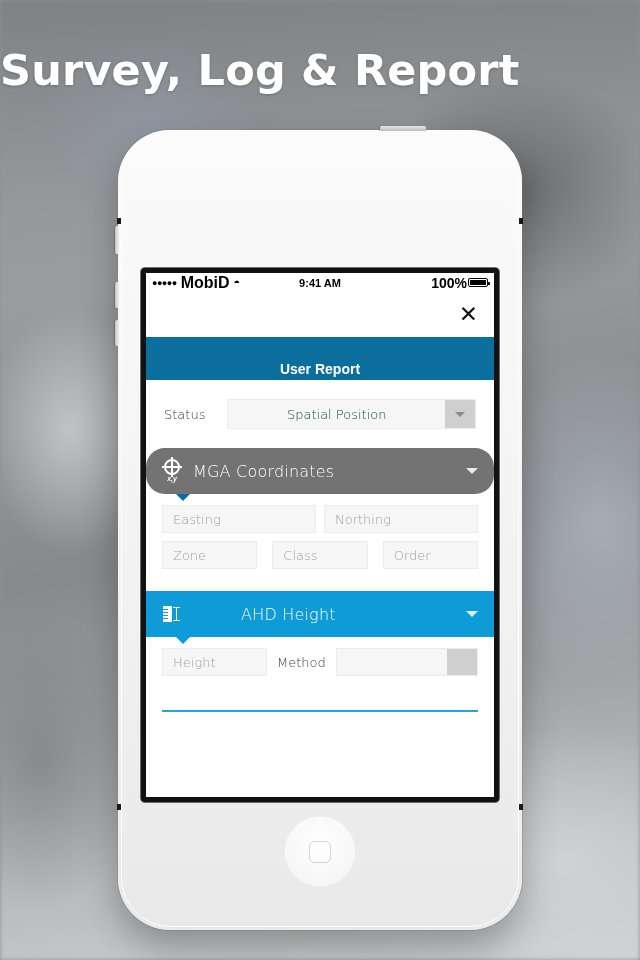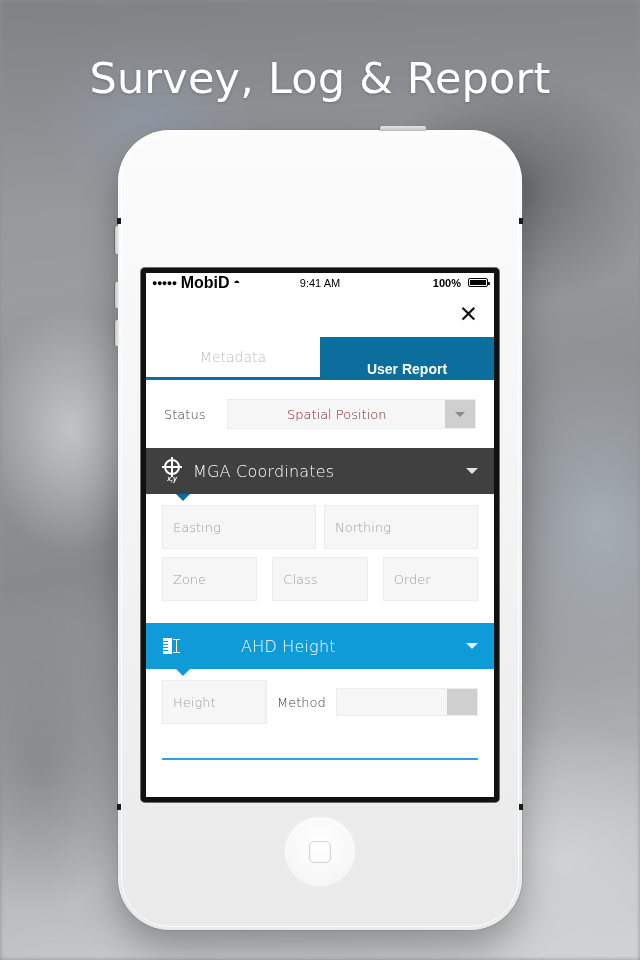--- a/index.html
+++ b/index.html
@@ -34,27 +34,27 @@
   #backdrop::after {
     content: "";
     position: absolute;
     inset: 0;
     background: linear-gradient(180deg, rgba(60,62,64,0.18) 0%, rgba(0,0,0,0) 22%, rgba(0,0,0,0) 70%, rgba(255,255,255,0.12) 100%);
   }
 
   
   #headline {
     position: absolute;
-    top: 48px;
+    top: 40px;
     left: 0;
     width: 640px;
-    text-align: center;
+    text-align: left;
     color: #ffffff;
     font-size: 43px;
-    font-weight: 400;
+    font-weight: 700;
     letter-spacing: 0.2px;
     line-height: 60px;
     text-shadow: 0 1px 3px rgba(0,0,0,0.22);
     font-family: "DejaVu Sans", sans-serif;
   }
 
   
   #phone {
     position: absolute;
     left: 118px;
@@ -192,29 +192,29 @@
   }
   .sb-left { display: flex; align-items: center; gap: 4px; }
   .sb-dots { letter-spacing: -0.5px; font-size: 9px; }
   .sb-carrier { font-size: 16px; }
   .sb-wifi { font-size: 11px; line-height: 1; }
   .sb-center {
     position: absolute;
     left: 0; right: 0;
     text-align: center;
     font-size: 11px;
-    font-weight: normal;
+    font-weight: bold;
     pointer-events: none;
   }
   .sb-right {
     margin-left: auto;
     display: flex;
     align-items: center;
-    gap: 7px;
-    font-size: 11px;
+    gap: 1px;
+    font-size: 14px;
     text-align: center;
   }
   .sb-battery {
     width: 20px;
     height: 9px;
     border: 1px solid #000;
     border-radius: 2px;
     padding: 1px;
     position: relative;
   }
@@ -309,21 +309,21 @@
     background: #f6f6f6;
     border: 1px solid #ececec;
     cursor: pointer;
   }
   .select-value {
     flex: 1;
     display: flex;
     align-items: center;
     justify-content: center;
     font-size: 13px;
-    color: #7f1d1d;
+    color: #14532d;
     font-family: "DejaVu Sans", sans-serif;
     font-weight: 300;
   }
   .select-arrow {
     width: 30px;
     background: #cfcfcf;
     display: flex;
     align-items: center;
     justify-content: center;
   }
@@ -337,21 +337,21 @@
   
   .section-header {
     height: 46px;
     display: flex;
     align-items: center;
     padding: 0 16px;
     position: relative;
     color: #ffffff;
     cursor: pointer;
   }
-  .section-header.mga { background: #404040; }
+  .section-header.mga { background: #737373; border-radius: 19px; }
   .section-header.ahd { background: #0e9bd8; gap: 48px; }
   .section-header .sec-title {
     margin-left: 11px;
     font-size: 16px;
     font-family: "DejaVu Sans", sans-serif;
     font-weight: 300;
     letter-spacing: 0.2px;
   }
   .section-header .sec-chevron {
     margin-left: auto;
@@ -420,21 +420,21 @@
     left: 11px;
     width: 7px; height: 1px;
     background: #ffffff;
   }
 
   
   .fields-block { background: #ffffff; padding: 11px 16px 8px; }
   .field-row { display: flex; gap: 8px; margin-bottom: 8px; }
   .field-row:last-child { margin-bottom: 0; gap: 15px; }
   .text-input {
-    height: 44px;
+    height: 28px;
     background: #f6f6f6;
     border: 1px solid #ececec;
     display: flex;
     align-items: center;
     padding: 0 10px;
     font-size: 13px;
     color: #9a9e a1;
     color: #9a9ea1;
     font-family: "DejaVu Sans", sans-serif;
     font-weight: 300;
@@ -497,23 +497,20 @@
               <i></i>
             </span>
         </div>
       </div>
 
       <div id="closebar">
         <span id="close-x">✕</span>
       </div>
 
       <div id="tabs">
-        <div class="tab">
-          <span>Metadata</span>
-        </div>
         <div class="tab active">
           <span>User Report</span>
         </div>
       </div>
 
       <div id="status-row">
         <span class="field-label">Status</span>
         <div class="select-box">
           <span class="select-value">Spatial Position</span>
           <span class="select-arrow">

